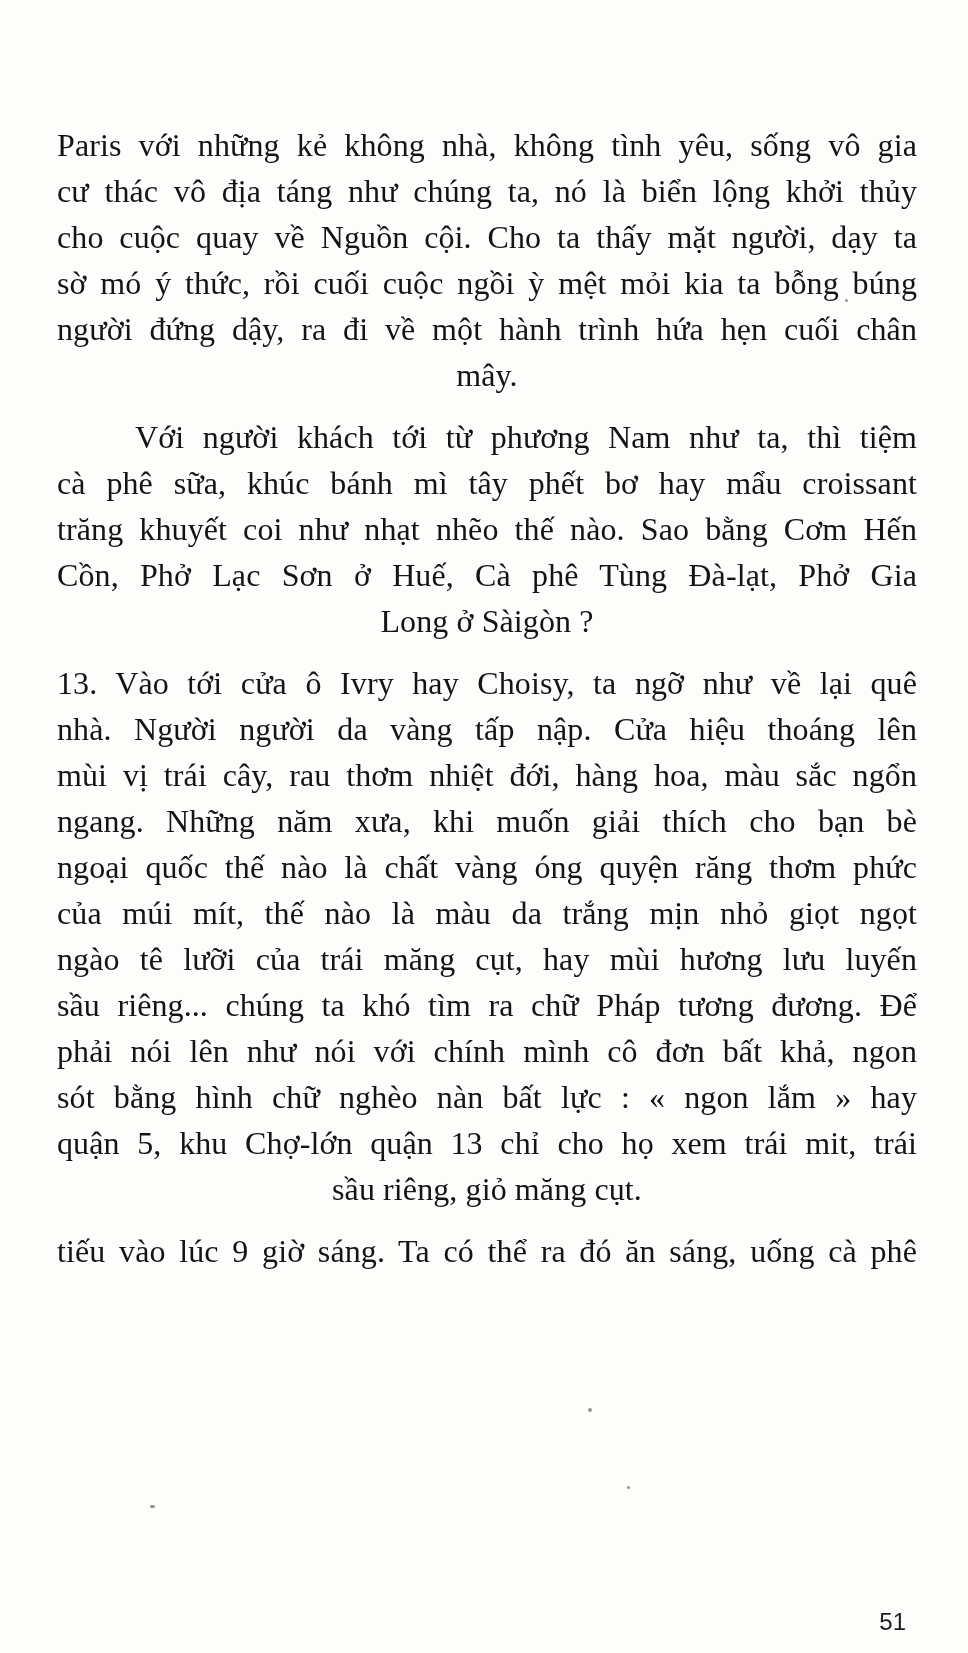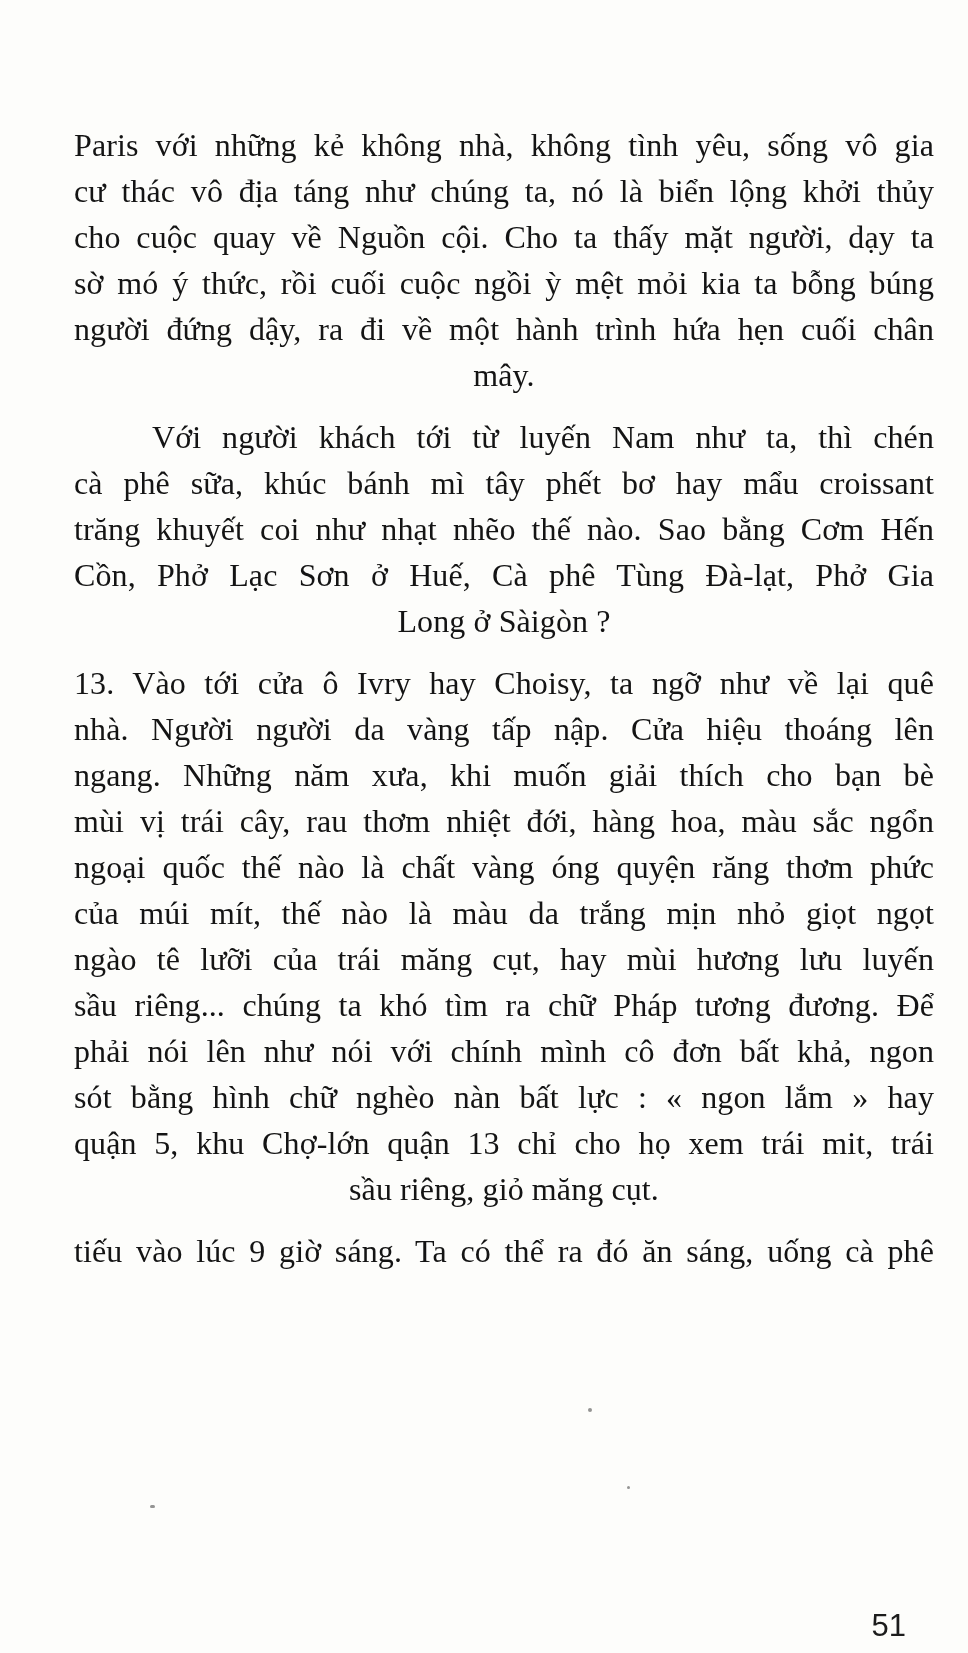--- a/index.html
+++ b/index.html
@@ -21,42 +21,41 @@
   }
   .body-text {
     position: absolute;
     left: 57px;
     top: 122px;
     width: 860px;
     font-size: 32px;
     line-height: 46px;
     color: #141414;
     letter-spacing: 0.1px;
-    margin-left: 17px;
   }
   .para + .para {
     margin-top: 16px;
   }
   .line {
     text-align: center;
     white-space: normal;
   }
   .line.just {
     text-align: justify;
     text-align-last: justify;
   }
   .line.indent {
     padding-left: 78px;
   }
   .page-number {
     position: absolute;
     top: 1608px;
     right: 62px;
     font-family: "Liberation Sans", sans-serif;
-    font-size: 31px;
+    font-size: 24px;
     color: #1c1c1c;
   }
   .speck {
     position: absolute;
     background: rgba(20,20,20,0.45);
     border-radius: 50%;
   }
   .speck.s1 { left: 588px; top: 1408px; width: 4px; height: 4px; }
   .speck.s2 { left: 627px; top: 1486px; width: 3px; height: 3px; }
   .speck.s3 { left: 150px; top: 1505px; width: 5px; height: 3px; border-radius: 2px; }
@@ -69,31 +68,31 @@
   <div class="body-text">
       <div class="para">
         <div class="line just">Paris với những kẻ không nhà, không tình yêu, sống vô gia</div>
         <div class="line just">cư thác vô địa táng như chúng ta, nó là biển lộng khởi thủy</div>
         <div class="line just">cho cuộc quay về Nguồn cội. Cho ta thấy mặt người, dạy ta</div>
         <div class="line just">sờ mó ý thức, rồi cuối cuộc ngồi ỳ mệt mỏi kia ta bỗng búng</div>
         <div class="line just">người đứng dậy, ra đi về một hành trình hứa hẹn cuối chân</div>
         <div class="line">mây.</div>
       </div>
       <div class="para">
-        <div class="line just indent">Với người khách tới từ luyến Nam như ta, thì chén</div>
+        <div class="line just indent">Với người khách tới từ phương Nam như ta, thì tiệm</div>
         <div class="line just">cà phê sữa, khúc bánh mì tây phết bơ hay mẩu croissant</div>
         <div class="line just">trăng khuyết coi như nhạt nhẽo thế nào. Sao bằng Cơm Hến</div>
         <div class="line just">Cồn, Phở Lạc Sơn ở Huế, Cà phê Tùng Đà-lạt, Phở Gia</div>
         <div class="line">Long ở Sàigòn ?</div>
       </div>
       <div class="para">
         <div class="line just">13. Vào tới cửa ô Ivry hay Choisy, ta ngỡ như về lại quê</div>
         <div class="line just">nhà. Người người da vàng tấp nập. Cửa hiệu thoáng lên</div>
+        <div class="line just">mùi vị trái cây, rau thơm nhiệt đới, hàng hoa, màu sắc ngổn</div>
         <div class="line just">ngang. Những năm xưa, khi muốn giải thích cho bạn bè</div>
-        <div class="line just">mùi vị trái cây, rau thơm nhiệt đới, hàng hoa, màu sắc ngổn</div>
         <div class="line just">ngoại quốc thế nào là chất vàng óng quyện răng thơm phức</div>
         <div class="line just">của múi mít, thế nào là màu da trắng mịn nhỏ giọt ngọt</div>
         <div class="line just">ngào tê lưỡi của trái măng cụt, hay mùi hương lưu luyến</div>
         <div class="line just">sầu riêng... chúng ta khó tìm ra chữ Pháp tương đương. Để</div>
         <div class="line just">phải nói lên như nói với chính mình cô đơn bất khả, ngon</div>
         <div class="line just">sót bằng hình chữ nghèo nàn bất lực : « ngon lắm » hay</div>
         <div class="line just">quận 5, khu Chợ-lớn quận 13 chỉ cho họ xem trái mit, trái</div>
         <div class="line">sầu riêng, giỏ măng cụt.</div>
       </div>
       <div class="para">

